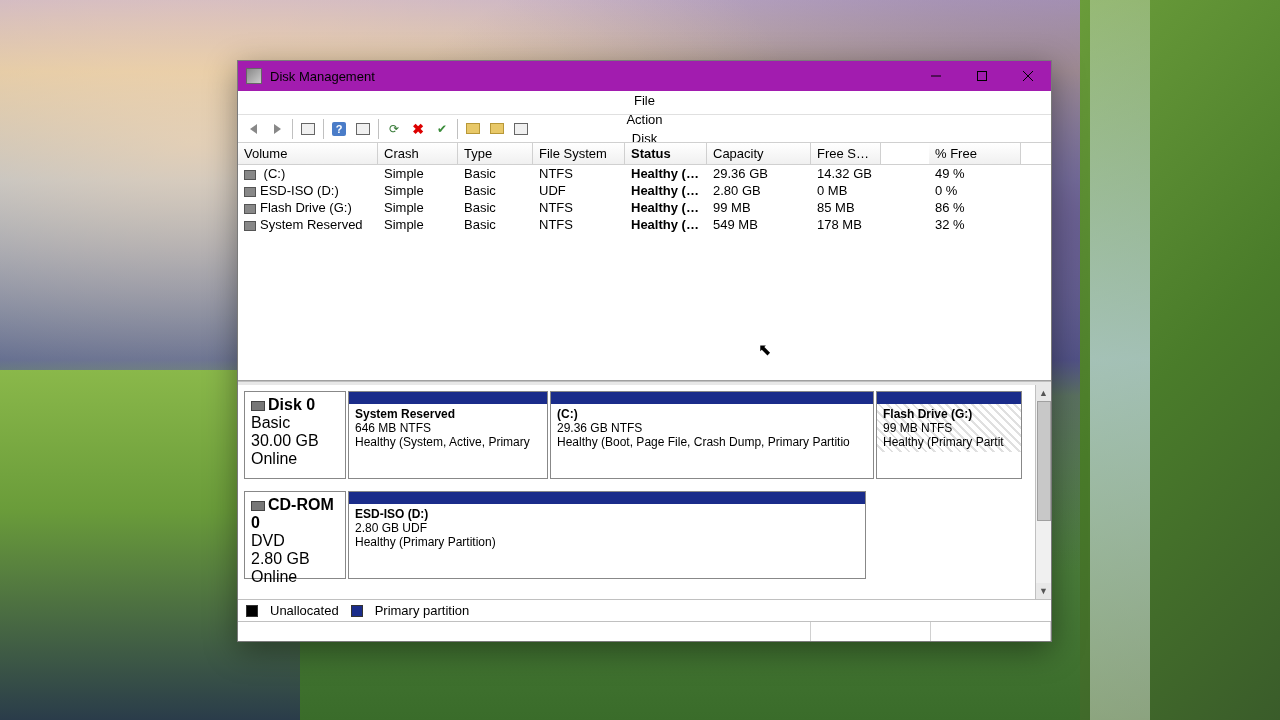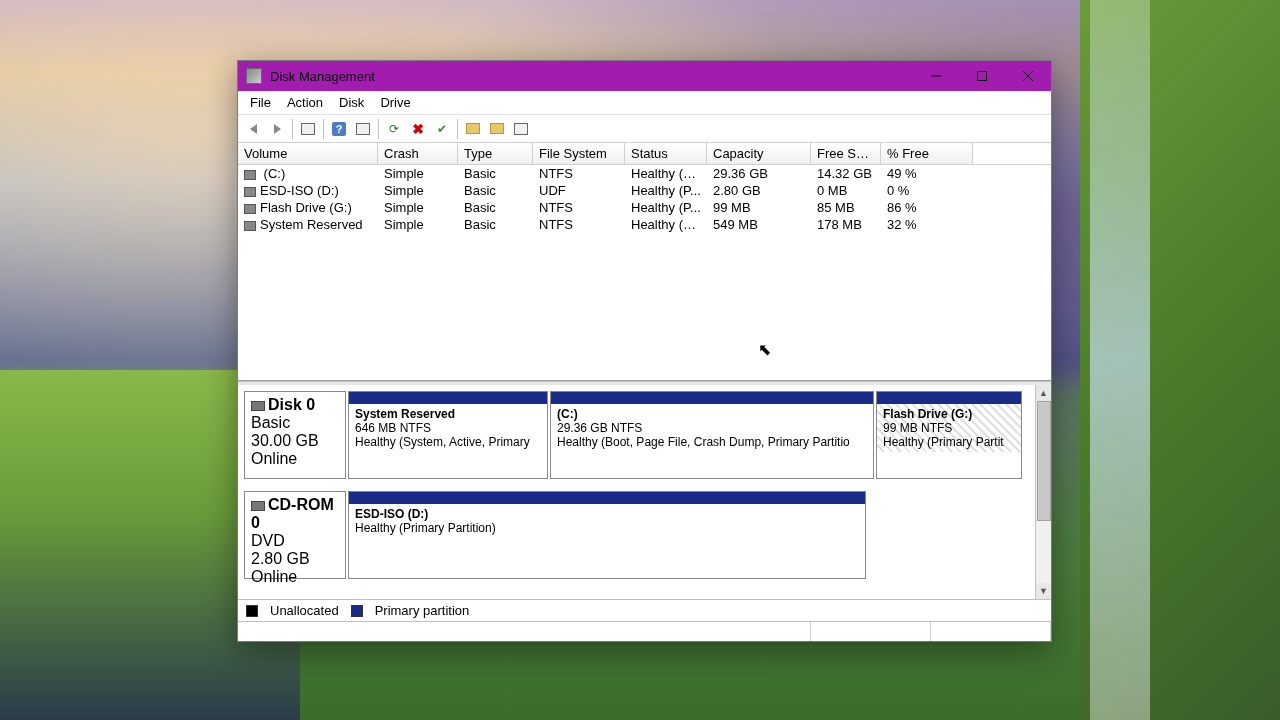--- a/index.html
+++ b/index.html
@@ -40,21 +40,21 @@
     height: 30px; display: flex; align-items: center; padding-left: 8px;
     background: #a21caf;
   }
   .titlebar-icon { width: 16px; height: 16px; margin-right: 8px;
     background: linear-gradient(135deg,#888,#ccc); border:1px solid #666;}
   .titlebar-title { flex: 1; font-size: 13px; }
   .titlebar-btns { display: flex; }
   .titlebar-btn { width: 46px; height: 30px; display:flex; align-items:center; justify-content:center; cursor:pointer; }
   .titlebar-btn svg { width:10px; height:10px; }
 
-  .menubar { height: 24px; display: flex; align-items: center; padding: 0 4px; border-bottom: 1px solid #e0e0e0; }
+  .menubar { height: 24px; display: flex; align-items: center; padding: 0 4px; border-bottom: 1px solid #e0e0e0; flex-direction: column; }
   .menu-item { padding: 2px 8px; cursor: pointer; }
 
   .toolbar { height: 28px; display: flex; align-items: center; padding: 0 4px; gap: 2px; border-bottom: 1px solid #d0d0d0;}
   .tb-btn { width: 22px; height: 22px; display:flex; align-items:center; justify-content:center; border:1px solid transparent; cursor:pointer;}
   .tb-sep { width:1px; height:20px; background:#c0c0c0; margin:0 2px;}
   .arrow-left, .arrow-right { width:0;height:0;border-top:5px solid transparent;border-bottom:5px solid transparent;}
   .arrow-left{border-right:7px solid #888;}
   .arrow-right{border-left:7px solid #888;}
   .icon-sq{width:14px;height:12px;border:1px solid #666;background:#f0f0f0;}
   .icon-help{width:14px;height:14px;background:#4a7cc8;color:#fff;font-weight:bold;font-size:11px;text-align:center;line-height:14px;border-radius:2px;}
@@ -63,21 +63,21 @@
   .icon-folder{width:14px;height:11px;background:#e8c868;border:1px solid #b89838;}
 
   .volume-list { border-bottom: 1px solid #a0a0a0; }
   .vl-header { display:flex; background:#fff; border-bottom:1px solid #d0d0d0;}
   .vl-col-h { padding:3px 6px; border-right:1px solid #d0d0d0; background:linear-gradient(180deg,#fff,#f0f0f0); font-size:13px; cursor:pointer; overflow:hidden; white-space:nowrap; text-overflow:ellipsis;}
   .vl-body { height: 215px; overflow:auto; background:#fff;}
   .vl-row { display:flex; height:17px; align-items:center; cursor:pointer;}
   .vl-cell{ padding:0 6px; font-size:13px; overflow:hidden; white-space:nowrap; text-overflow:ellipsis;}
   .vl-cell .vicon{display:inline-block;width:12px;height:10px;background:#888;margin-right:4px;vertical-align:middle;border:1px solid #555;}
   .c0{width:140px;} .c1{width:80px;} .c2{width:75px;} .c3{width:92px;}
-  .c4{width:82px;} .c5{width:104px;} .c6{width:70px;} .c7{width:92px;}
+  .c4{width:82px;font-weight:bold;} .c5{width:104px;} .c6{width:70px;} .c7{width:92px;margin-left:48px;}
 
   .split { height:4px; background:#e8e8e8; border-top:1px solid #c0c0c0; cursor:ns-resize;}
 
   .graphical { flex:1; overflow:auto; padding:6px 6px 0 6px; position:relative;}
   .disk-row { display:flex; margin-bottom:12px; height:88px;}
   .disk-label { width:102px; border:1px solid #888; padding:4px 6px; font-size:16px;}
   .disk-label .dtitle{font-weight:bold;}
   .disk-label .dicon{display:inline-block;width:14px;height:10px;background:#777;border:1px solid #444;margin-right:3px;vertical-align:middle;}
   .parts { flex:1; display:flex; gap:2px; margin-left:2px;}
   .part { border:1px solid #888; position:relative; overflow:hidden; font-size:12px;}
@@ -279,20 +279,21 @@
             <div class="dtitle"><span class="dicon"></span>CD-ROM 0</div>
             <div>DVD</div>
             <div>2.80 GB</div>
             <div>Online</div>
           </div>
           <div class="parts">
             <div class="part" style="width: 518px;">
               <div class="part-header"></div>
               <div class="part-body">
                 <div class="pn">ESD-ISO  (D:)</div>
+                <div>2.80 GB UDF</div>
                 <div>Healthy (Primary Partition)</div>
               </div>
             </div>
           </div>
         </div>
       </div>
     <div class="graphical-scroll">
       <div class="gs-up">▲</div>
       <div class="gs-thumb"></div>
       <div class="gs-down">▼</div>

